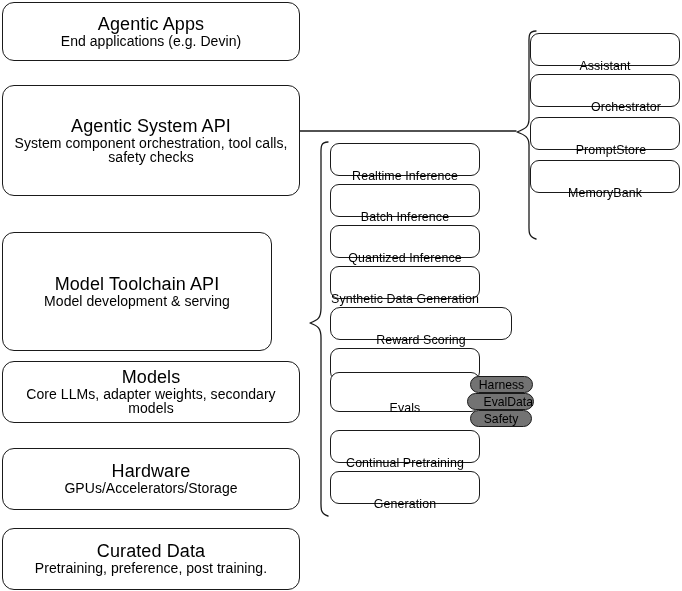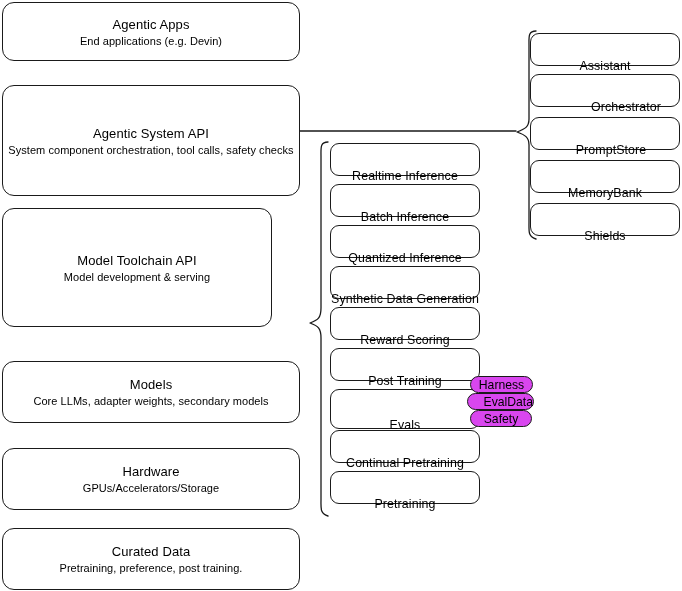--- a/index.html
+++ b/index.html
@@ -27,40 +27,40 @@
     justify-content: center;
     text-align: center;
     color: #000000;
   }
   .node .title {
     font-size: 13px;
     line-height: 17px;
     letter-spacing: 0.1px;
   }
   .node .subtitle {
-    font-size: 11px;
+    font-size: 14px;
     line-height: 14px;
     margin-top: 1px;
     letter-spacing: 0.05px;
   }
-  .stack-node .title { font-size: 13px; }
+  .stack-node .title { font-size: 18px; }
   .leaf-node {
     border-radius: 9px;
   }
   .leaf-node .title {
     font-size: 12.4px;
     line-height: 16px;
     margin-top: 32px;
   }
   .pill {
     position: absolute;
     box-sizing: border-box;
     border: 1.4px solid #1a1a1a;
     border-radius: 999px;
-    background: #d946ef;
+    background: #737373;
     display: flex;
     align-items: center;
     justify-content: center;
     font-size: 12.2px;
     color: #000000;
     z-index: 6;
   }
   .brace, .connector {
     position: absolute;
     overflow: visible;
@@ -81,21 +81,21 @@
   <div class="node stack-node" style="left:2px; top:2px; width:298px; height:59px;">
     <div class="title">Agentic Apps</div>
     <div class="subtitle">End applications (e.g. Devin)</div>
   </div>
 
   <div class="node stack-node" style="left:2px; top:85px; width:298px; height:111px;">
     <div class="title">Agentic System API</div>
     <div class="subtitle">System component orchestration, tool calls, safety checks</div>
   </div>
 
-  <div class="node stack-node" style="left:2px; top:208px; width:270px; height:119px;">
+  <div class="node stack-node" style="left:2px; top:232px; width:270px; height:119px;">
     <div class="title">Model Toolchain API</div>
     <div class="subtitle">Model development &amp; serving</div>
   </div>
 
   <div class="node stack-node" style="left:2px; top:361px; width:298px; height:62px;">
     <div class="title">Models</div>
     <div class="subtitle">Core LLMs, adapter weights, secondary models</div>
   </div>
 
   <div class="node stack-node" style="left:2px; top:528px; width:298px; height:62px;">
@@ -137,34 +137,34 @@
   </div>
   <div class="node leaf-node" style="left:330px; top:184px; width:150px; height:33px;">
     <div class="title">Batch Inference</div>
   </div>
   <div class="node leaf-node" style="left:330px; top:225px; width:150px; height:33px;">
     <div class="title">Quantized Inference</div>
   </div>
   <div class="node leaf-node" style="left:330px; top:266px; width:150px; height:33px;">
     <div class="title">Synthetic Data Generation</div>
   </div>
-  <div class="node leaf-node" style="left:330px; top:307px; width:150px; height:33px;">
+  <div class="node leaf-node" style="left:330px; top:307px; width:182px; height:33px;border-radius:10px;">
     <div class="title">Reward Scoring</div>
   </div>
   <div class="node leaf-node" style="left:330px; top:348px; width:150px; height:33px;">
     <div class="title">Post Training</div>
   </div>
-  <div class="node leaf-node" style="left:330px; top:389px; width:150px; height:40px;">
+  <div class="node leaf-node" style="left:330px; top:372px; width:150px; height:40px;">
     <div class="title">Evals</div>
   </div>
   <div class="node leaf-node" style="left:330px; top:430px; width:150px; height:33px;">
     <div class="title">Continual Pretraining</div>
   </div>
   <div class="node leaf-node" style="left:330px; top:471px; width:150px; height:33px;">
-    <div class="title">Pretraining</div>
+    <div class="title">Generation</div>
   </div>
 
   <div class="pill" style="left:470px; top:376px; width:63px; height:17px;">
     <span>Harness</span>
   </div>
   <div class="pill" style="left:467px; top:393px; width:67px; height:17px;justify-content:flex-end;">
     <span>EvalData</span>
   </div>
   <div class="pill" style="left:470px; top:410px; width:62px; height:17px;">
     <span>Safety</span>
@@ -175,17 +175,14 @@
   </div>
   <div class="node leaf-node" style="left:530px; top:74px; width:150px; height:33px;padding-left:42px;">
     <div class="title">Orchestrator</div>
   </div>
   <div class="node leaf-node" style="left:530px; top:117px; width:150px; height:33px;padding-left:12px;">
     <div class="title">PromptStore</div>
   </div>
   <div class="node leaf-node" style="left:530px; top:160px; width:150px; height:33px;">
     <div class="title">MemoryBank</div>
   </div>
-  <div class="node leaf-node" style="left:530px; top:203px; width:150px; height:33px;">
-    <div class="title">Shields</div>
-  </div>
 
 </div>
 
 </body></html>

